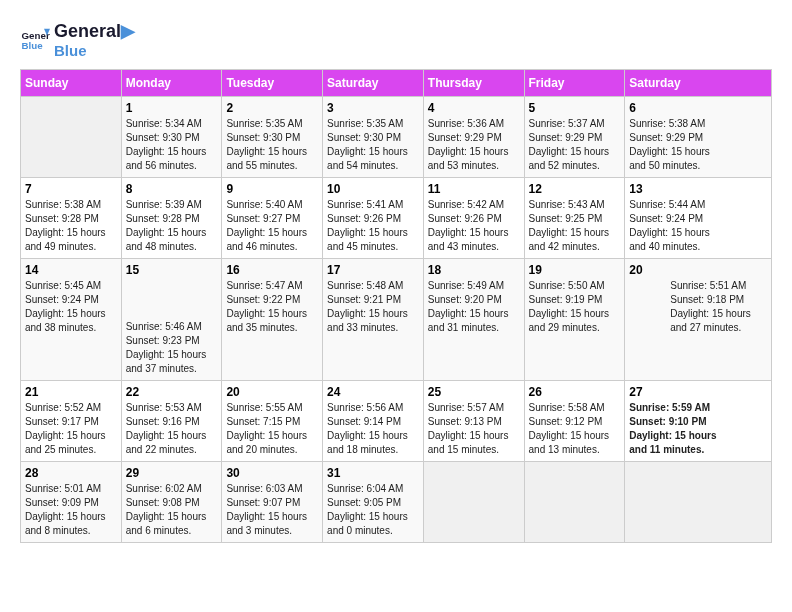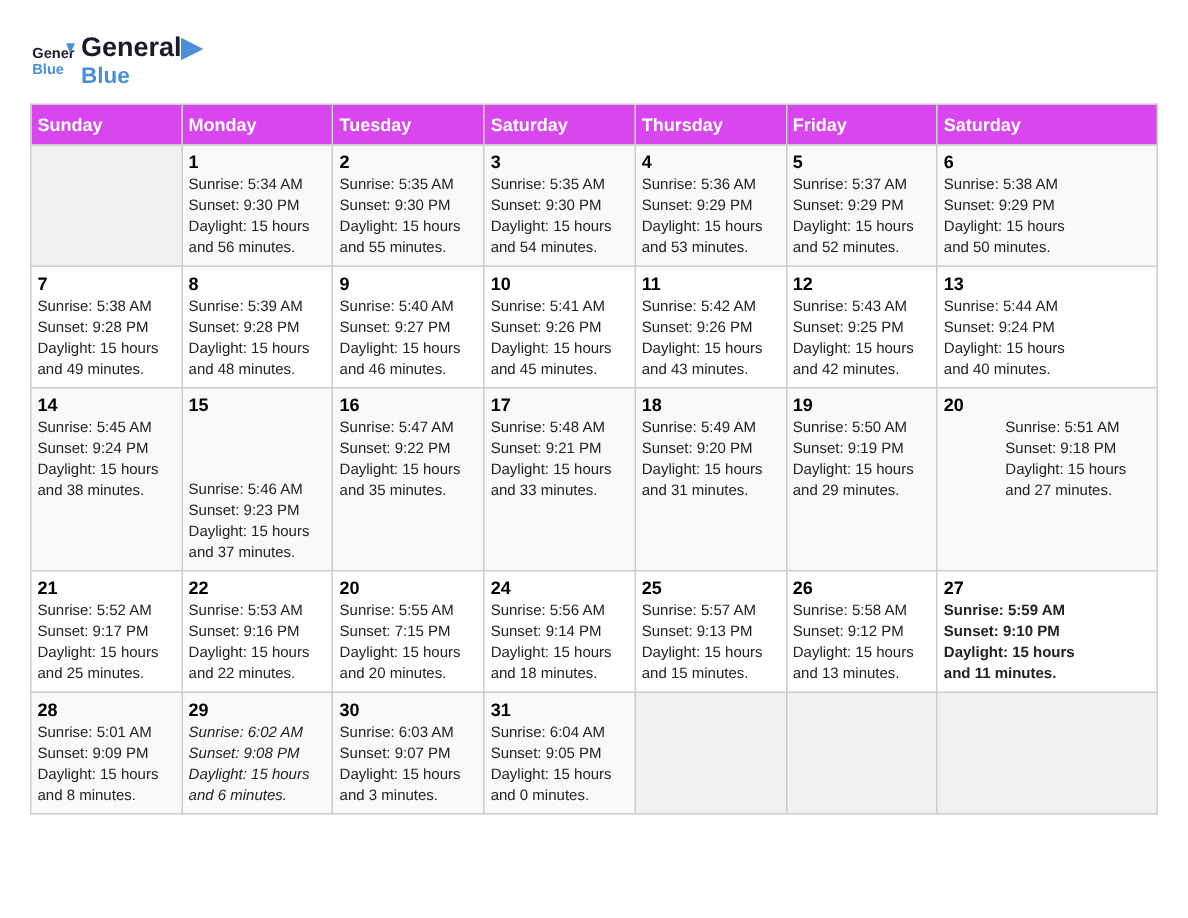--- a/index.html
+++ b/index.html
@@ -309,21 +309,21 @@
       <tr>
         <td>
           <div class="day-number">28</div>
           <div class="day-info" style="white-space: pre-line;">Sunrise: 5:01 AM
 Sunset: 9:09 PM
 Daylight: 15 hours
 and 8 minutes.</div>
         </td>
         <td>
           <div class="day-number">29</div>
-          <div class="day-info" style="white-space: pre-line; font-style: italic;">Sunrise: 6:02 AM
+          <div class="day-info" style="white-space: pre-line;">Sunrise: 6:02 AM
 Sunset: 9:08 PM
 Daylight: 15 hours
 and 6 minutes.</div>
         </td>
         <td>
           <div class="day-number">30</div>
           <div class="day-info" style="white-space: pre-line;">Sunrise: 6:03 AM
 Sunset: 9:07 PM
 Daylight: 15 hours
 and 3 minutes.</div>

